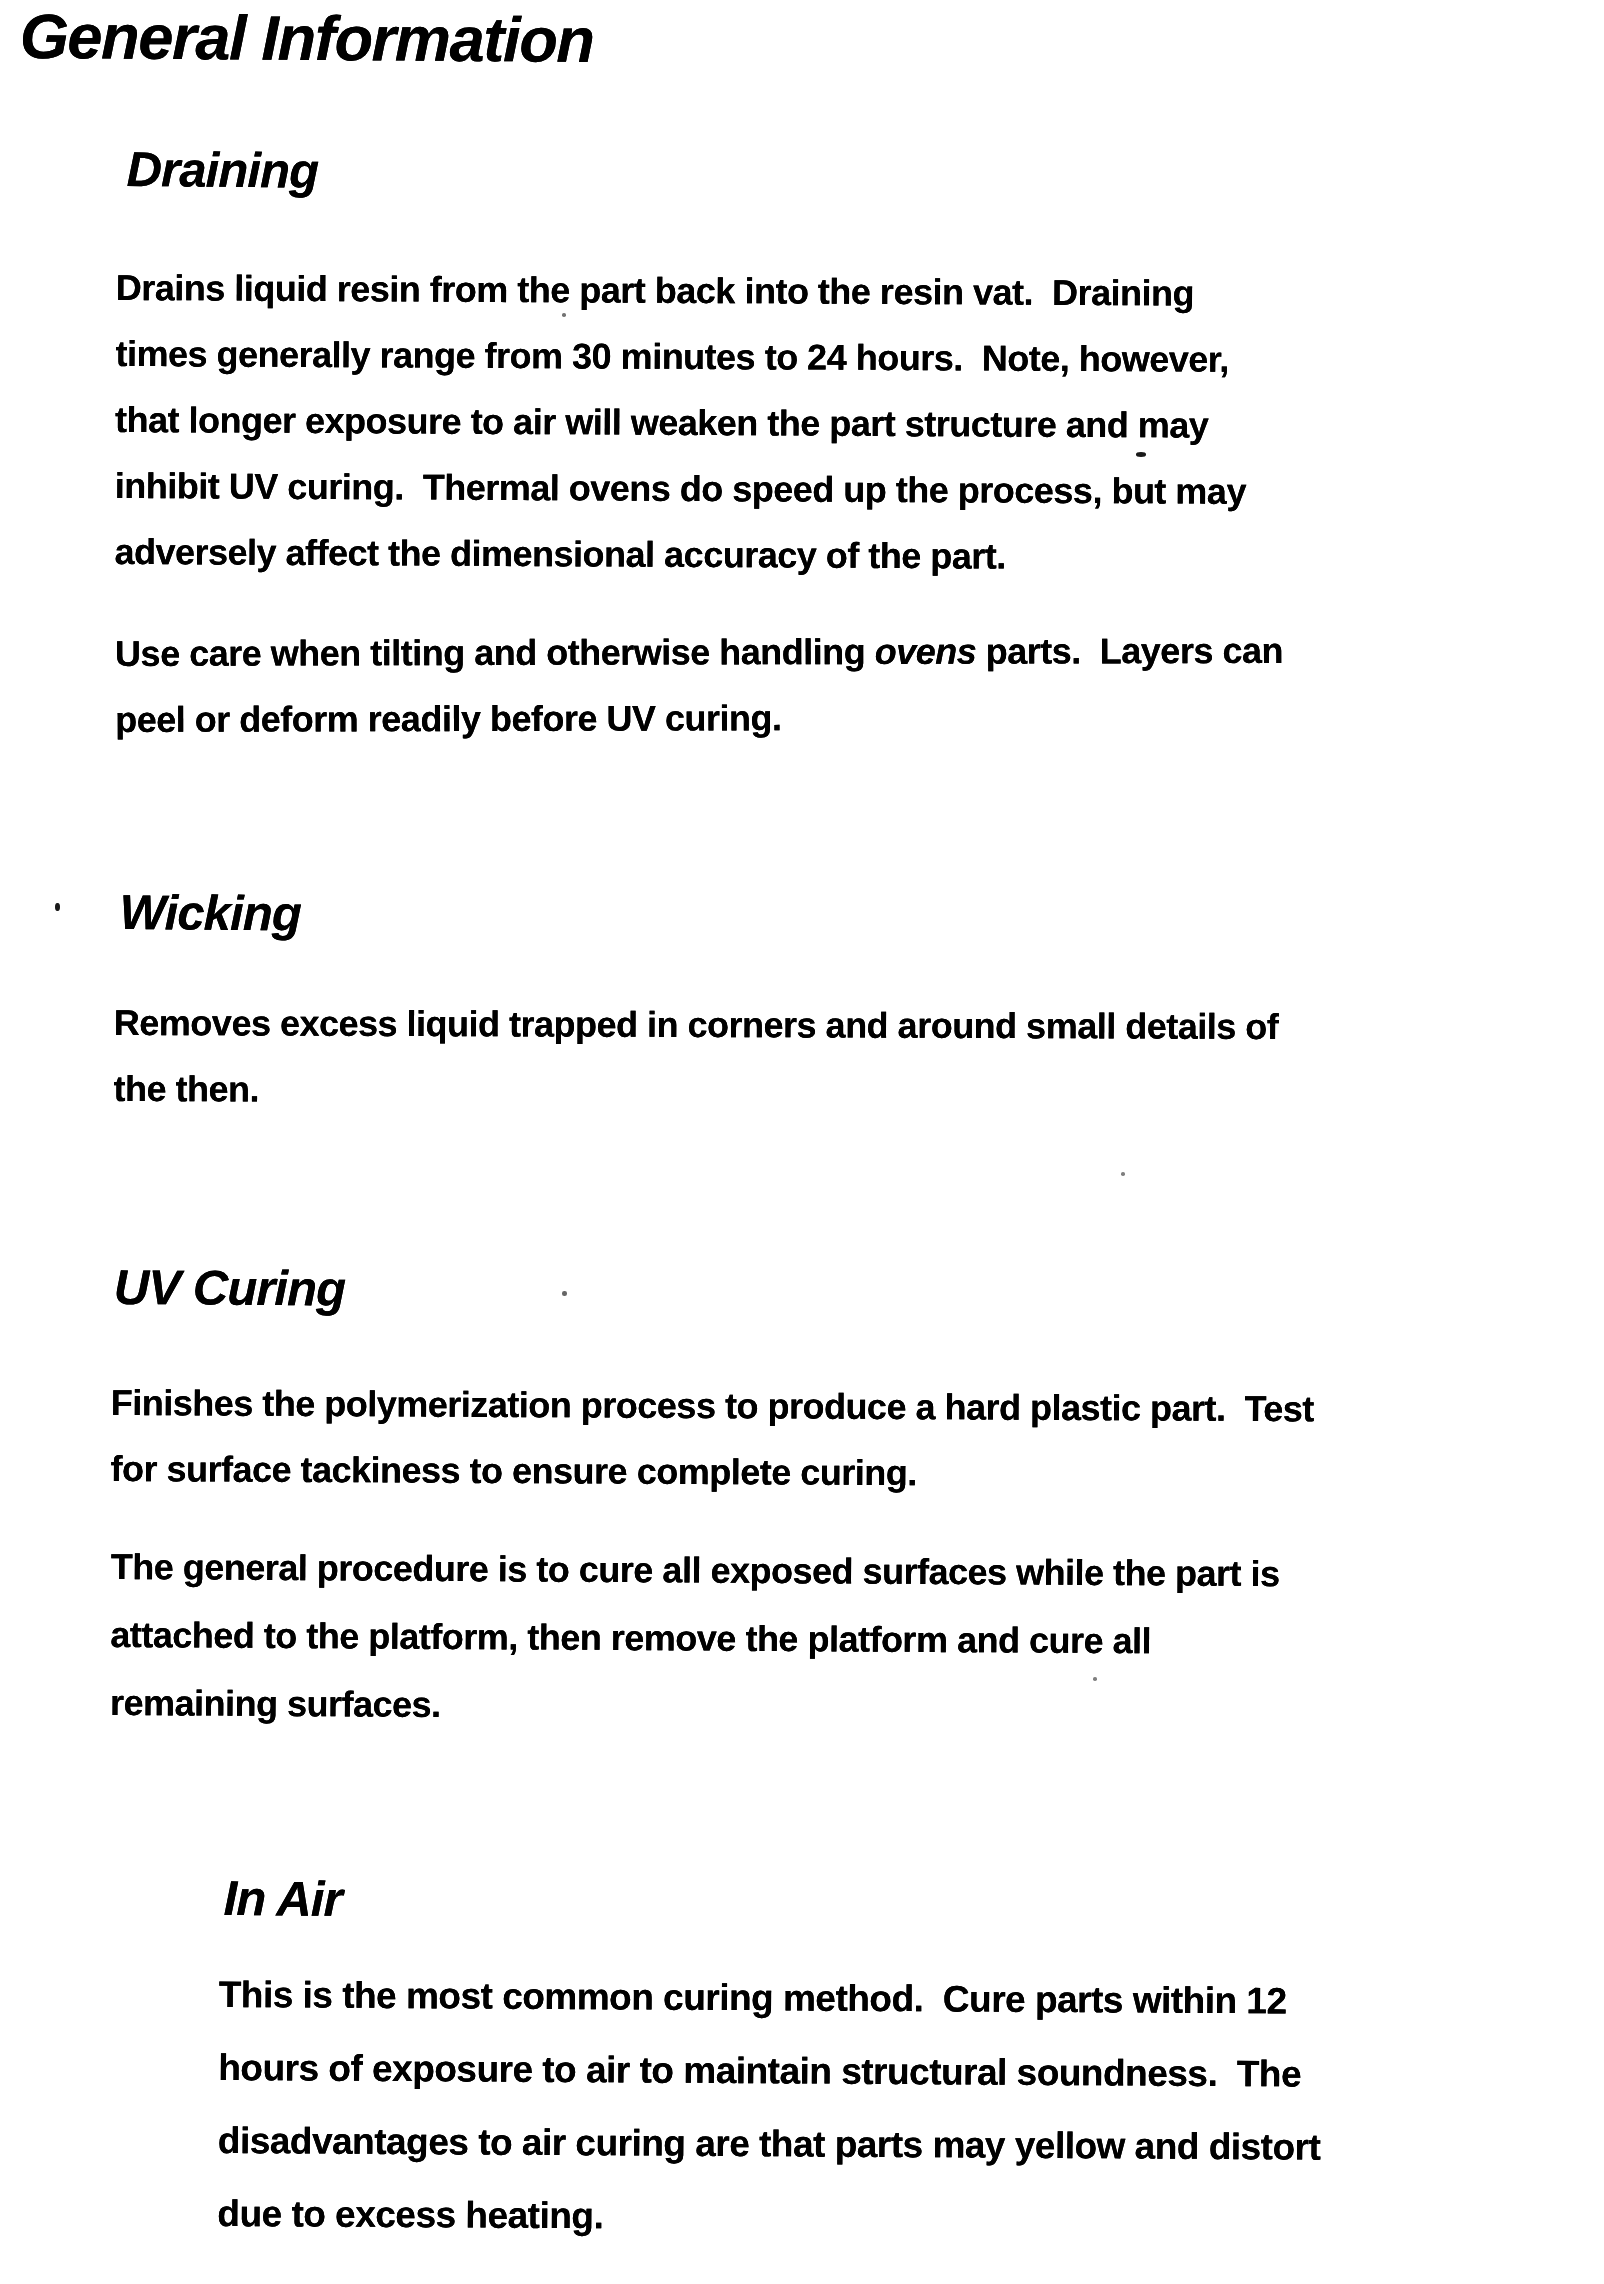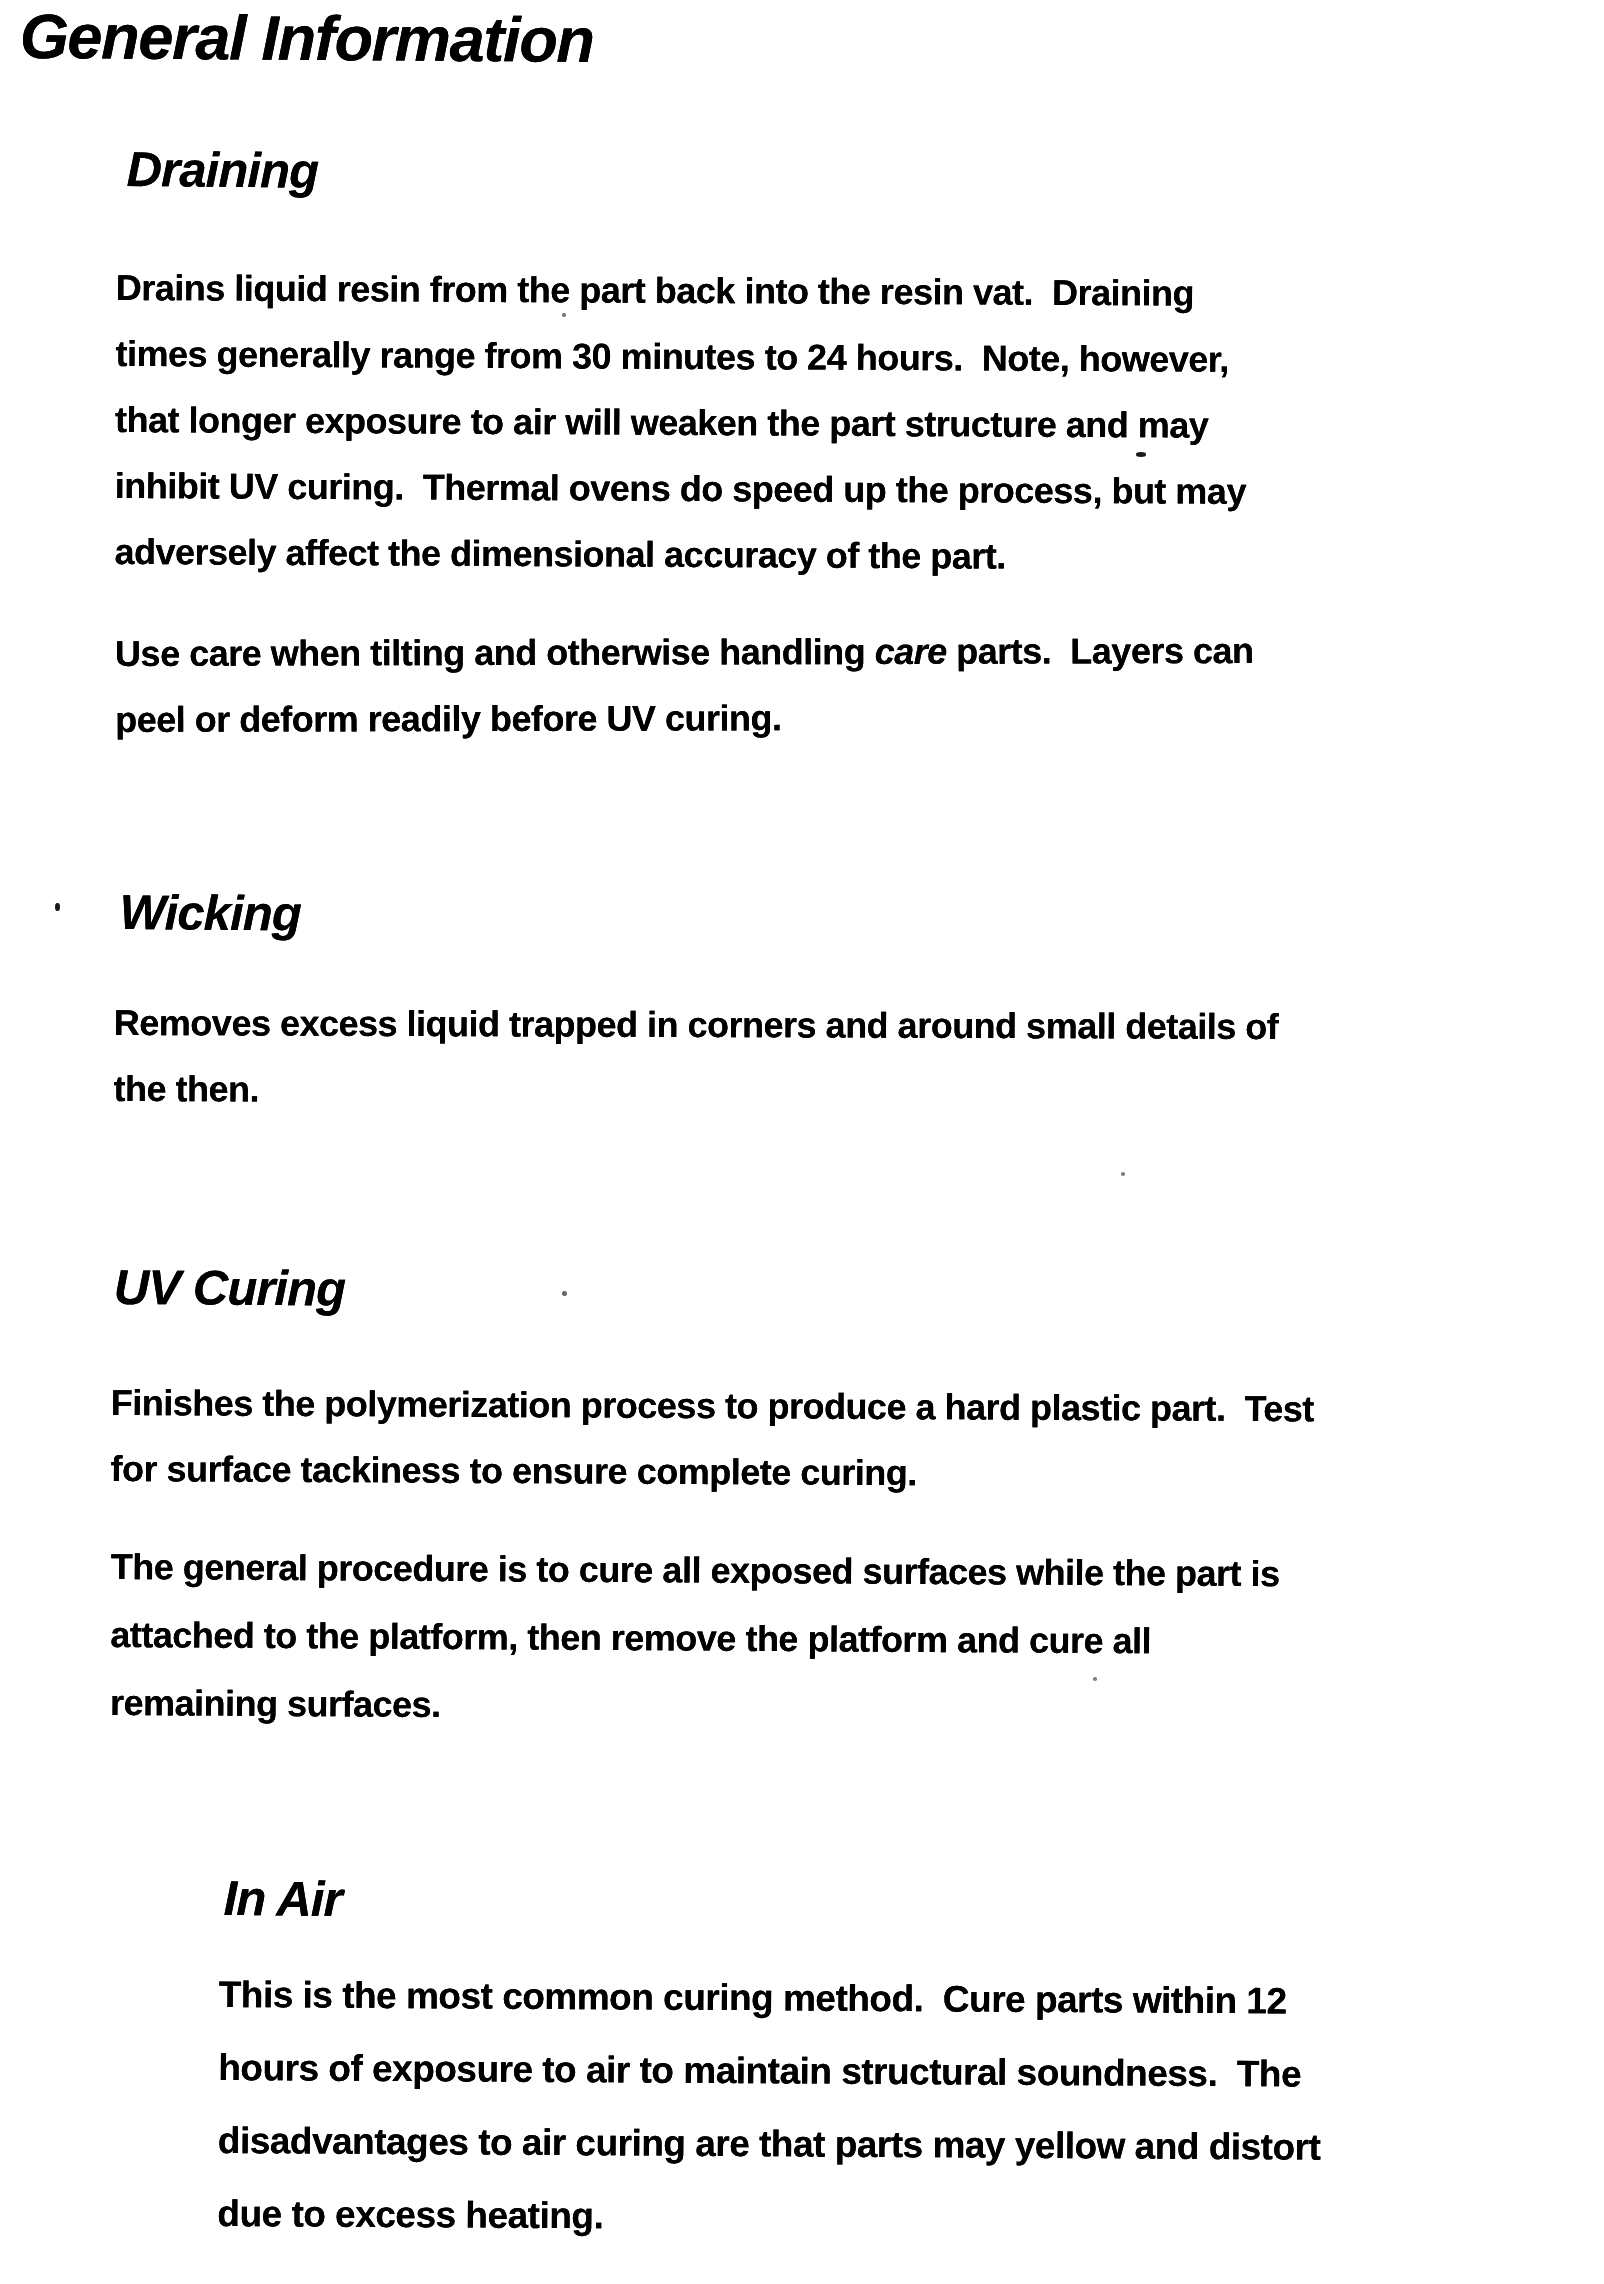--- a/index.html
+++ b/index.html
@@ -83,21 +83,21 @@
 
   <div class="para pos-p1">
       <div class="line"><span>Drains liquid resin from the part back into the resin vat.&nbsp; Draining</span></div>
       <div class="line"><span>times generally range from 30 minutes to 24 hours.&nbsp; Note, however,</span></div>
       <div class="line"><span>that longer exposure to air will weaken the part structure and may</span></div>
       <div class="line"><span>inhibit UV curing.&nbsp; Thermal ovens do speed up the process, but may</span></div>
       <div class="line"><span>adversely affect the dimensional accuracy of the part.</span></div>
     </div>
 
   <div class="para pos-p2">
-      <div class="line"><span>Use care when tilting and otherwise handling </span><span class="em">care</span><span> parts.&nbsp; Layers can</span></div>
+      <div class="line"><span>Use care when tilting and otherwise handling </span><span class="em">ovens</span><span> parts.&nbsp; Layers can</span></div>
       <div class="line"><span>peel or deform readily before UV curing.</span></div>
     </div>
 
   <div class="h2 pos-h-wicking">Wicking</div>
 
   <div class="para pos-p3">
       <div class="line"><span>Removes excess liquid trapped in corners and around small details of</span></div>
       <div class="line"><span>the then.</span></div>
     </div>
 

